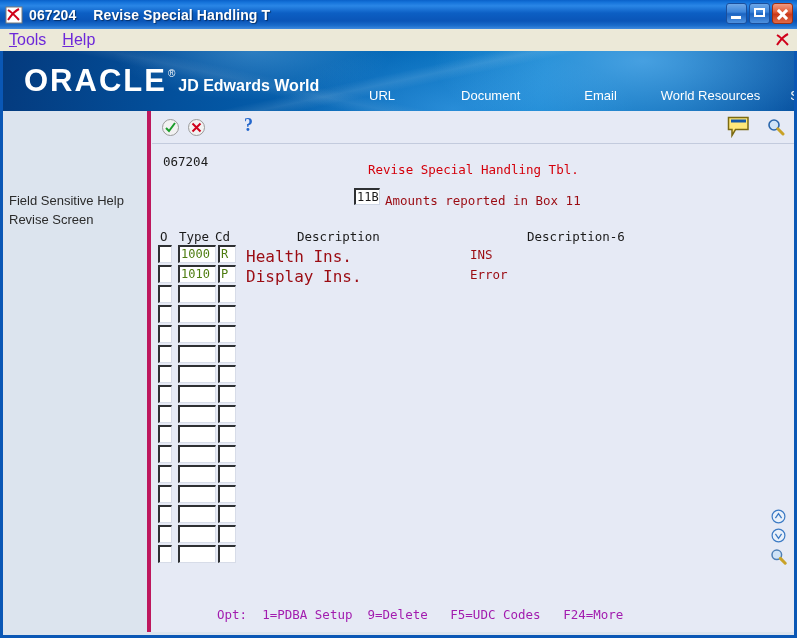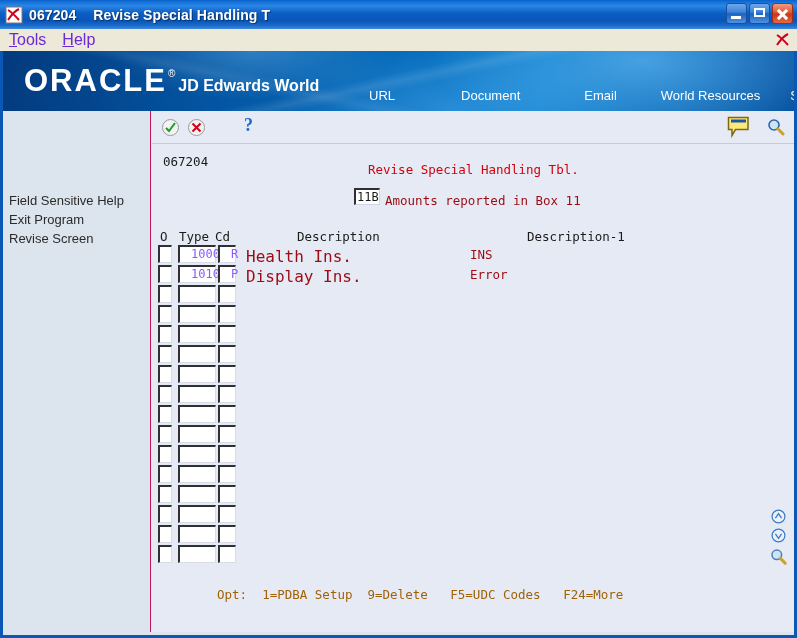--- a/index.html
+++ b/index.html
@@ -195,21 +195,21 @@
     padding: 0 11px;
   }
 
   
   .sidebar {
     position: absolute;
     left: 0; top: 60px;
     width: 148px;
     height: 524px;
     background: #dce4ee;
-    border-right: 1px solid #be185d;
+    border-right: 4px solid #be185d;
     box-sizing: border-box;
   }
   .sb-list {
     position: absolute;
     left: 6px; top: 80px;
     width: 142px;
   }
   .sb-item {
     font-size: 13px;
     color: #2b2b2b;
@@ -346,22 +346,22 @@
     position: absolute;
     background: #ffffff;
     border-top: 2px solid #2e3033;
     border-left: 2px solid #2e3033;
     border-right: 1px solid #d7dce8;
     border-bottom: 1px solid #d7dce8;
     box-sizing: border-box;
     font-family: "DejaVu Sans Mono", "Liberation Mono", monospace;
     font-size: 12px;
     line-height: 14px;
-    color: #8b5cf6;
-    padding-left: 11px;
+    color: #4d7c0f;
+    padding-left: 1px;
     height: 18px;
     top: 0;
   }
   .c-o    { left: 6px;  width: 14px; }
   .c-type { left: 26px; width: 38px; }
   .c-cd   { left: 66px; width: 18px; }
   .c-desc {
     position: absolute;
     left: 94px; top: 2px;
     font-family: "DejaVu Sans Mono", "Liberation Mono", monospace;
@@ -374,22 +374,22 @@
     left: 318px; top: 2px;
     font-family: "DejaVu Sans Mono", "Liberation Mono", monospace;
     font-size: 12.5px;
     color: #9b0b12;
     white-space: nowrap;
   }
 
   
   .f-opts {
     position: absolute;
-    left: 65px; top: 443px;
-    color: #a16207;
+    left: 65px; top: 463px;
+    color: #a21caf;
     white-space: pre;
   }
 
   
   .rail {
     position: absolute;
     right: 4px;
     width: 22px;
   }
   .rail-btn {
@@ -460,21 +460,20 @@
         <span class="bnav-item" style="margin-left:44px;">Document</span>
         <span class="bnav-item" style="margin-left:42px;">Email</span>
         <span class="bnav-item" style="margin-left:22px;">World Resources</span>
         <span class="bnav-item" style="margin-left:8px;">Support</span>
       </div>
     </div>
 
     <div class="sidebar">
       <div class="sb-list">
         <div class="sb-item">Field Sensitive Help</div>
-        <div class="sb-item">Exit Program</div>
         <div class="sb-item">Revise Screen</div>
       </div>
     </div>
 
     <div class="form-panel">
 
       <div class="ftoolbar">
         <span class="tb-circ tb-ok">
           <svg width="15" height="15" viewBox="0 0 15 15" style="position:absolute;left:0;top:0;">
             <path d="M3 8 L6 11 L12 3" stroke="#1a9c2a" stroke-width="2" fill="none"></path>
@@ -505,21 +504,21 @@
         <div class="mono f-title">Revise Special Handling Tbl.</div>
 
         <div class="f-shc-box">11B</div>
         <div class="mono f-shc-desc">Amounts reported in Box 11</div>
 
         <div class="grid-head">
           <span class="mono gh gh-o">O</span>
           <span class="mono gh gh-type">Type</span>
           <span class="mono gh gh-cd">Cd</span>
           <span class="mono gh gh-desc">Description</span>
-          <span class="mono gh gh-d3">Description-1</span>
+          <span class="mono gh gh-d3">Description-6</span>
         </div>
 
         <div class="grid-body" id="grid-body">
             <div class="grow">
               <div class="cell c-o"></div>
               <div class="cell c-type">1000</div>
               <div class="cell c-cd">R</div>
               <div class="c-desc">Health Ins.</div>
               <div class="c-d3">INS</div>
             </div>

